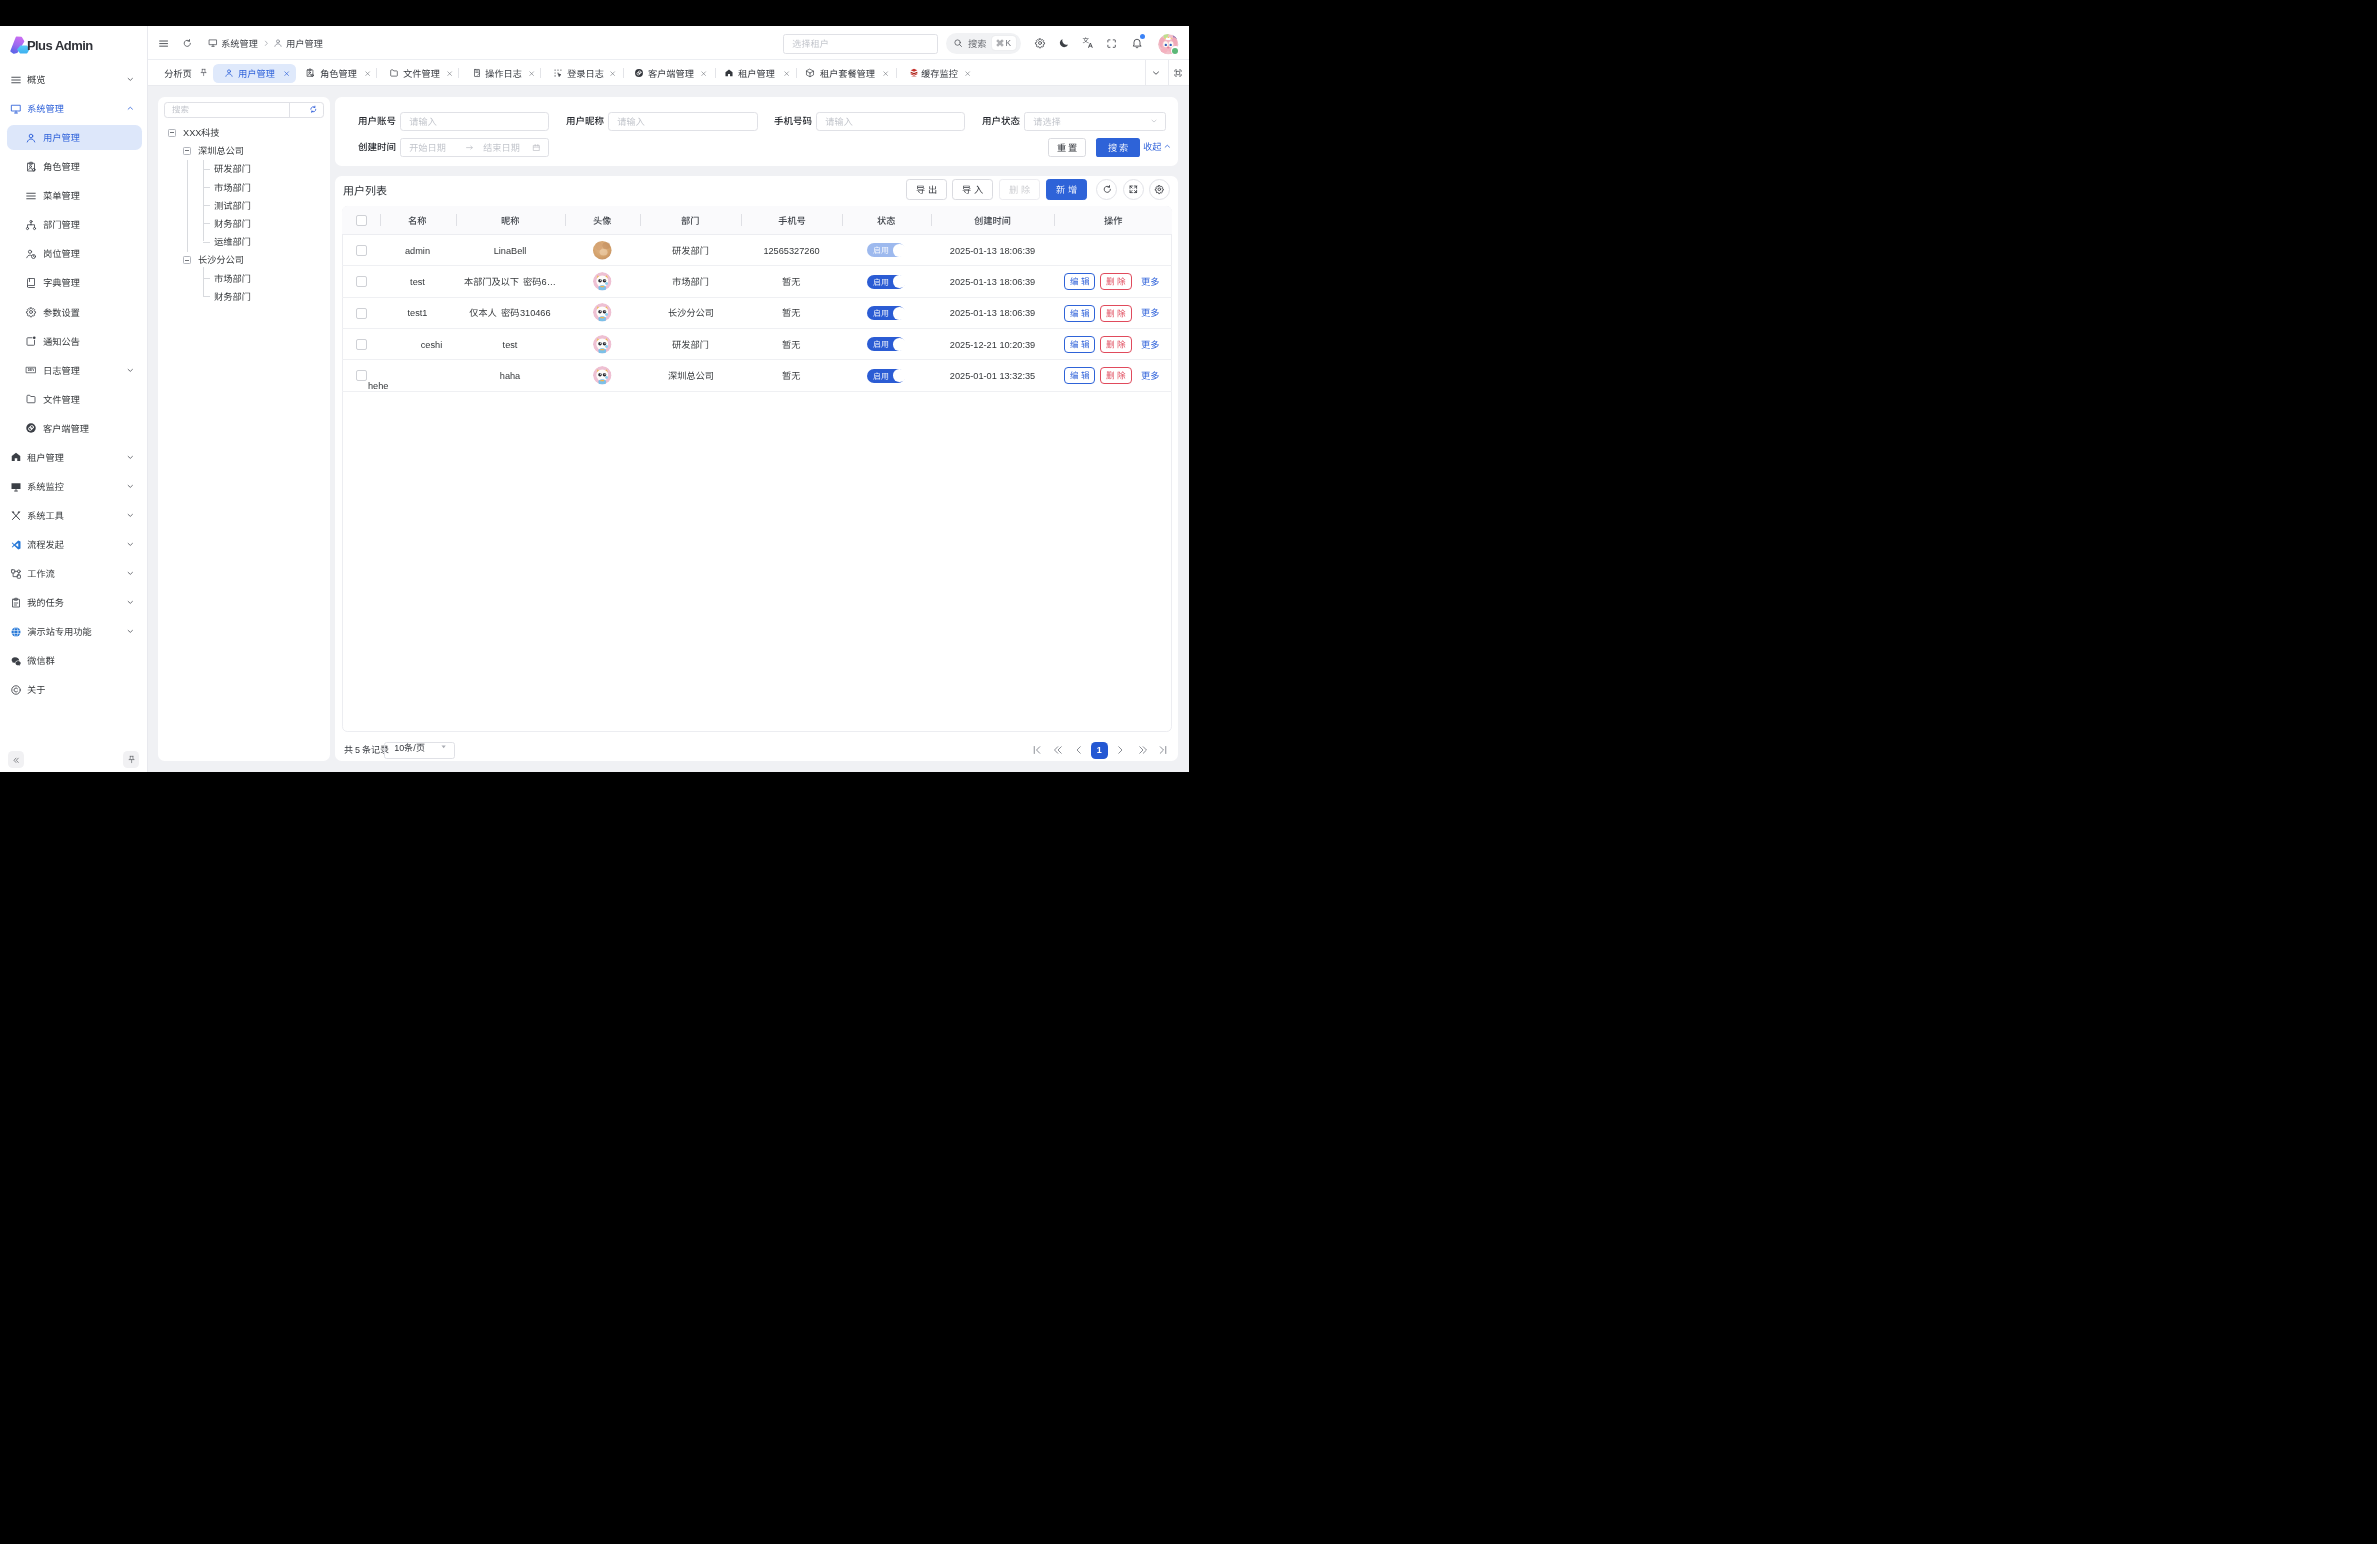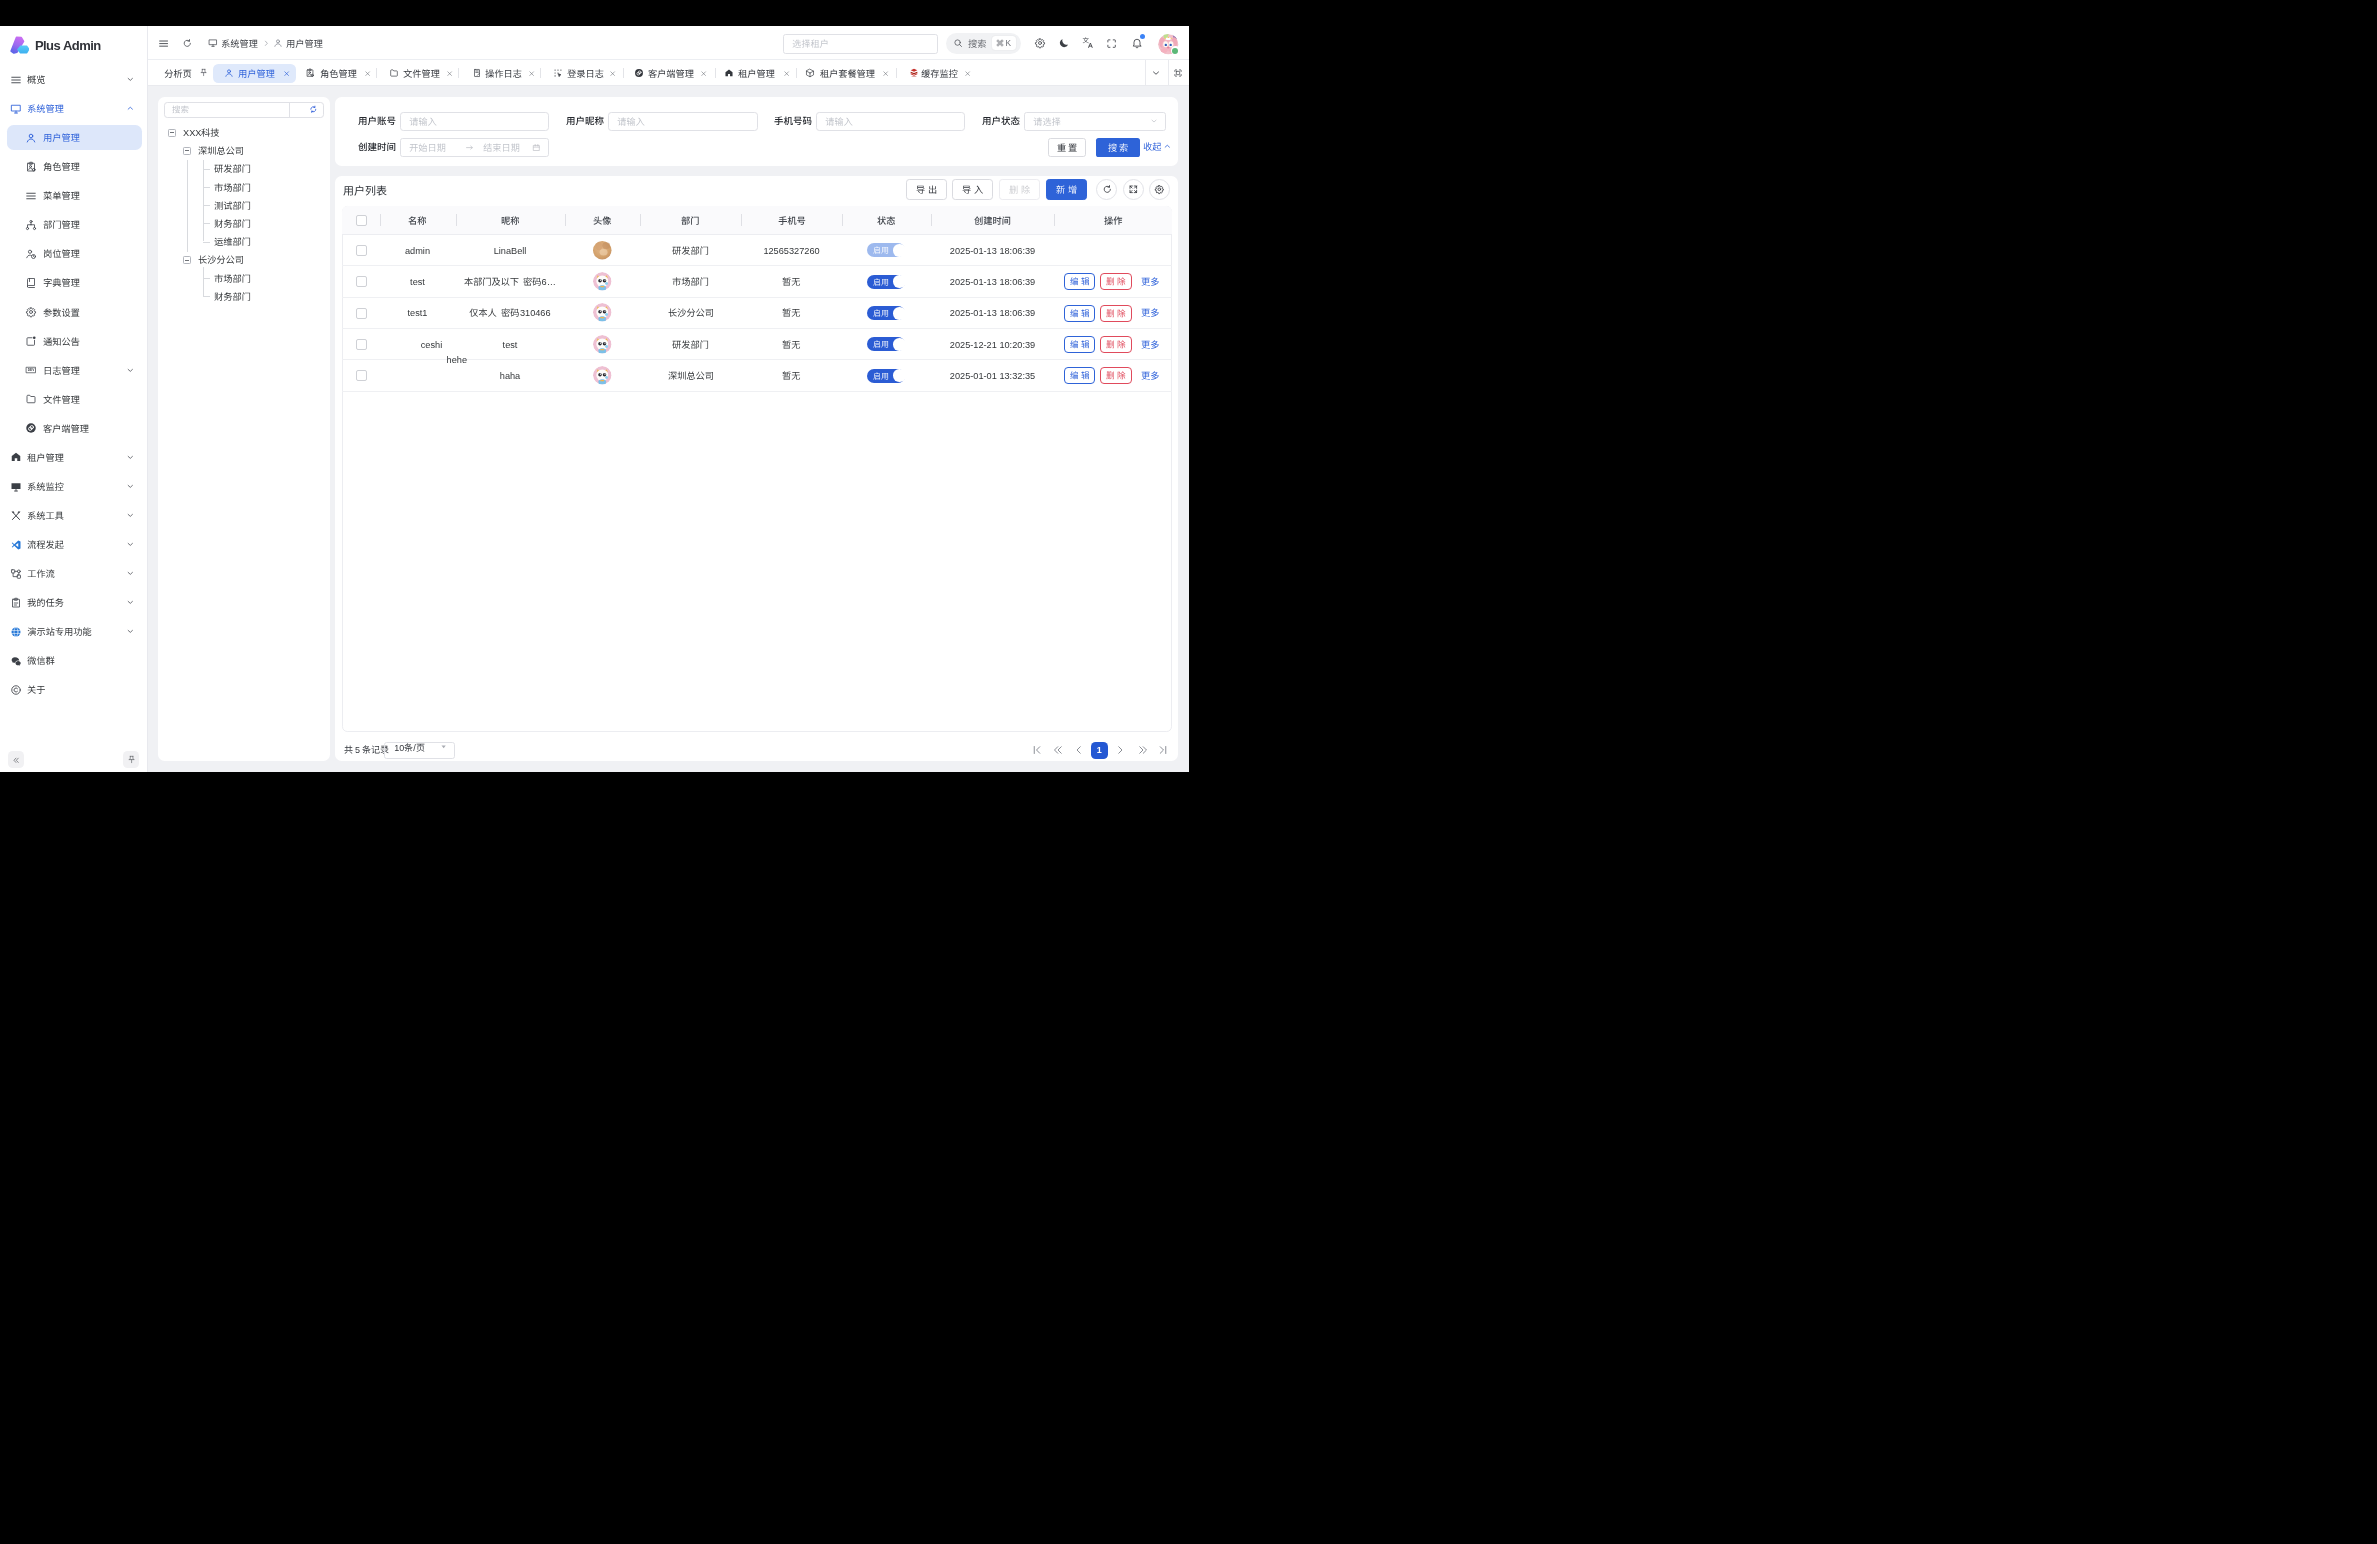--- a/index.html
+++ b/index.html
@@ -20,21 +20,21 @@
 <linearGradient id="lgb" x1="0" y1="0" x2="0" y2="1">
 <stop offset="0" stop-color="#55c8f7"></stop>
           <stop offset="1" stop-color="#3fb2f0"></stop>
         </linearGradient>
       </defs>
 <g stroke-linejoin="round">
 <path fill="url(#lgp)" stroke="url(#lgp)" stroke-width="2.4" d="M11.4 1.7 18.6 2.4 22 8 11.8 24.6 7.4 25.7 3.2 22.6z"></path>
 <path fill="url(#lgb)" stroke="url(#lgb)" stroke-width="2.4" d="M13.6 20.2 17.8 15.5h8.8l3.2 4.3-3 5.2-9.3.3z"></path>
 </g>
     </svg>
-    <div style="position:absolute;left:35px;top:37px;width:106px;height:16px;font-size:13px;font-weight:bold;color:#303238;letter-spacing:-0.6px;display:flex;align-items:center;">Plus&nbsp;Admin</div>
+    <div style="position:absolute;left:27px;top:37px;width:106px;height:16px;font-size:13px;font-weight:bold;color:#303238;letter-spacing:-0.6px;display:flex;align-items:center;">Plus&nbsp;Admin</div>
     <svg style="position:absolute;left:10px;top:74px;width:12px;height:12px;" viewBox="0 0 24 24">
       <g fill="none" stroke="#3b3f46" stroke-width="1.8" stroke-linecap="round" stroke-linejoin="round">
         <path d="M3.5 6.5h17M3.5 12h17M3.5 17.5h17"></path>
       </g>
     </svg>
     <div style="position:absolute;left:27px;top:73px;width:86px;height:13.2px;display:flex;align-items:center;">
       <svg class="z " style="width:18.5px;height:9.2px;" viewBox="0 0 2000 1000" fill="#333639">
         <use href="#g400_27010" x="0"></use>
         <use href="#g400_35272" x="1000"></use>
       </svg>
@@ -1389,21 +1389,21 @@
       </svg>
     </div>
     <div style="position:absolute;left:1141px;top:338px;width:20px;height:13.2px;display:flex;align-items:center;">
       <svg class="z " style="width:18.5px;height:9.2px;" viewBox="0 0 2000 1000" fill="#2b5fd9">
         <use href="#g400_26356" x="0"></use>
         <use href="#g400_22810" x="1000"></use>
       </svg>
     </div>
     <div style="position:absolute;left:342px;top:391px;width:830px;height:0.7px;background:#eff0f3;"></div>
     <div style="position:absolute;left:356px;top:370px;width:10.6px;height:10.6px;border:0.7px solid #cfd1d6;border-radius:2px;"></div>
-    <div style="position:absolute;left:368px;top:353px;width:99px;height:13.2px;display:flex;align-items:center;justify-content:flex-end;">
+    <div style="position:absolute;left:368px;top:379px;width:99px;height:13.2px;display:flex;align-items:center;justify-content:flex-start;">
       <span style="font-size:9.2px;color:#333639">hehe</span>
     </div>
     <div style="position:absolute;left:456px;top:369px;width:108px;height:13.2px;display:flex;align-items:center;justify-content:center;">
       <span style="font-size:9.2px;color:#333639">haha</span>
     </div>
     <div style="position:absolute;left:553px;top:369px;width:99px;height:13.2px;display:flex;align-items:center;justify-content:center;">
       <svg style="width:18.5px;height:18.5px" viewBox="0 0 28 28">
         <defs>
           <clipPath id="avc">
             <circle cx="14" cy="14" r="14"></circle>

